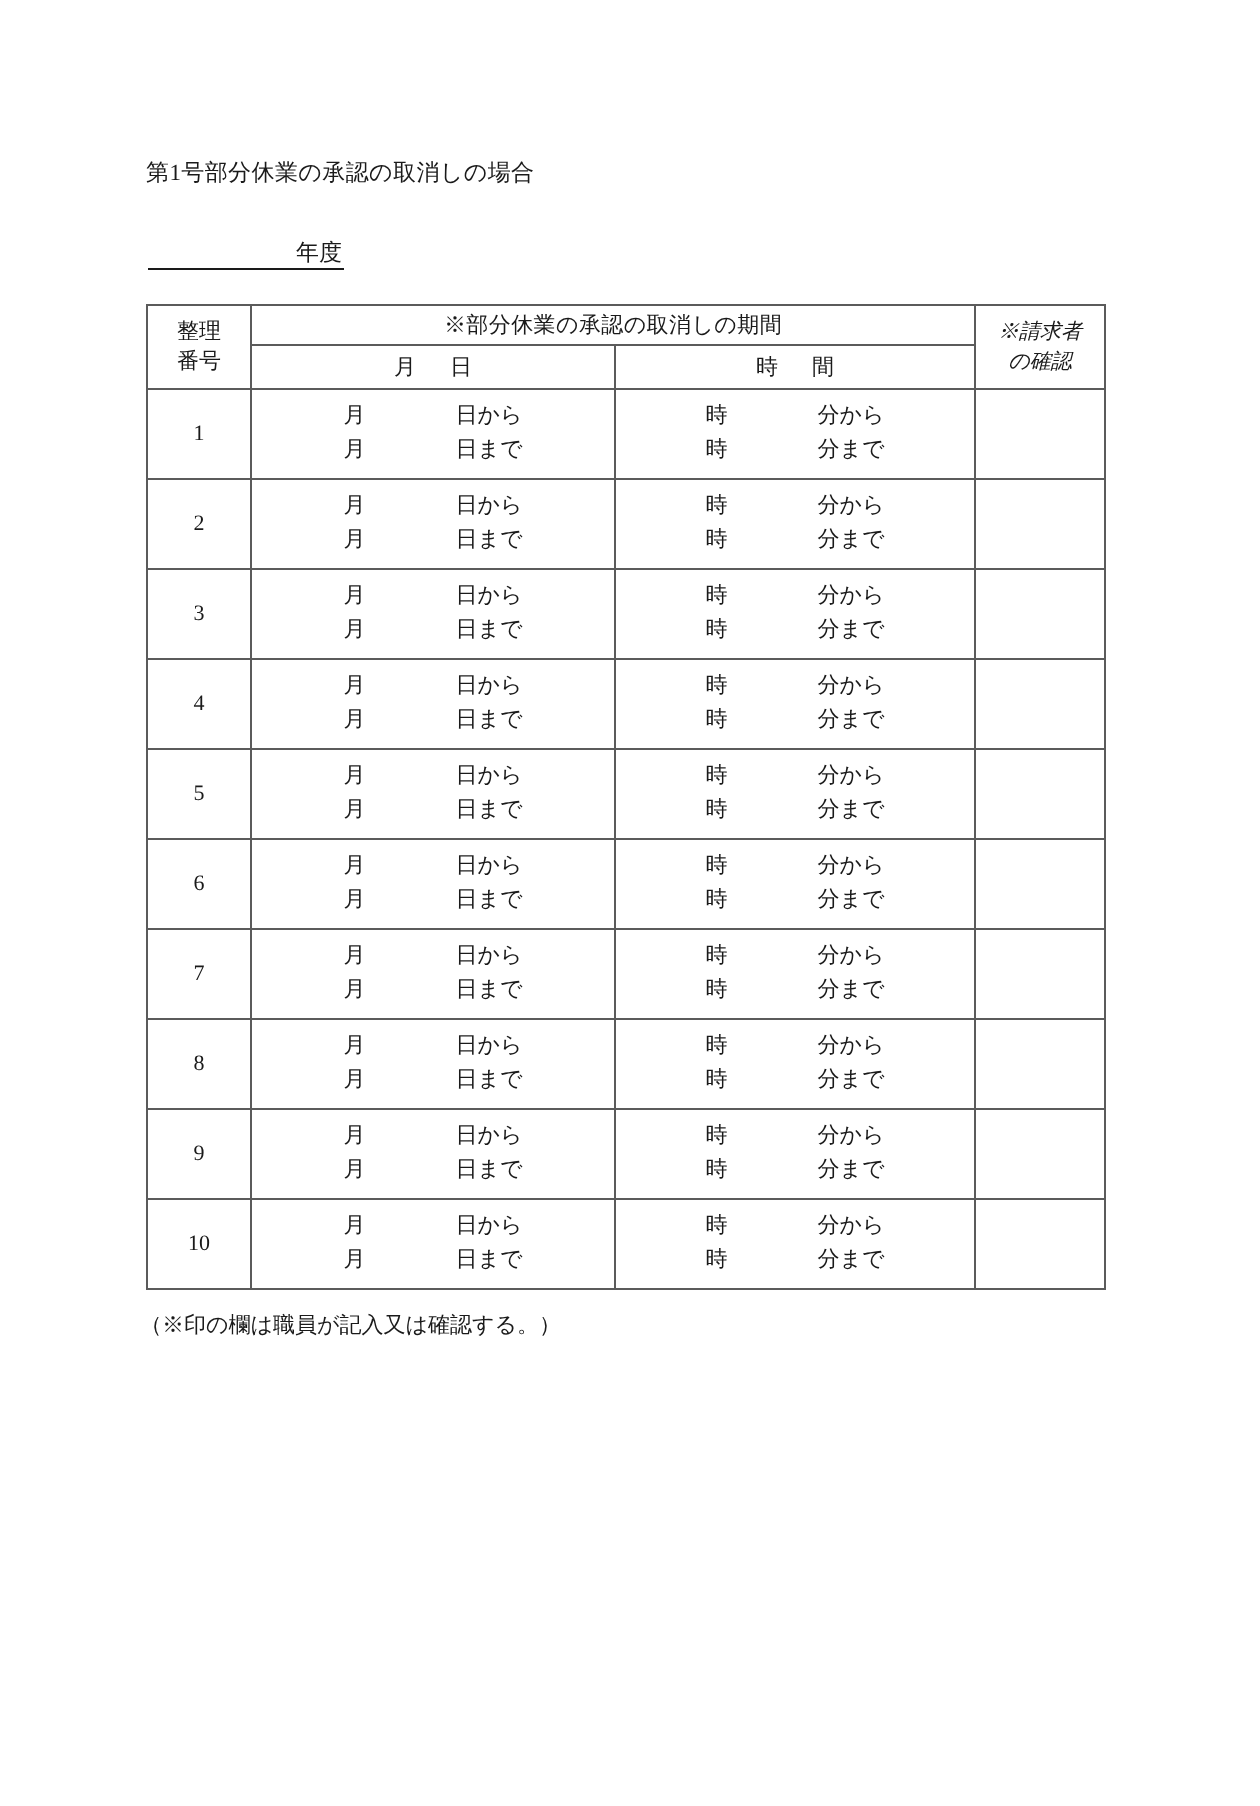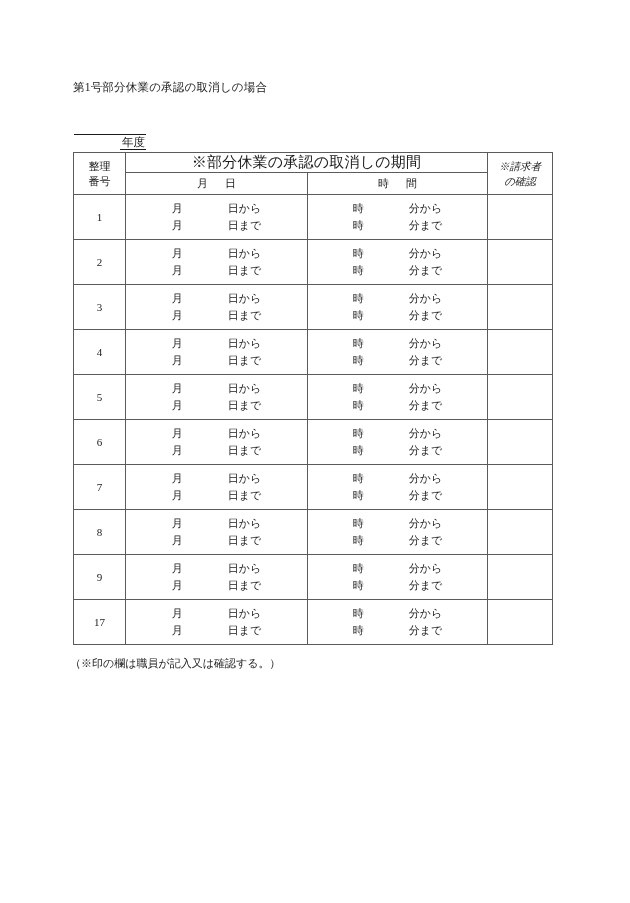--- a/index.html
+++ b/index.html
@@ -39,21 +39,20 @@
   
   .year-line {
     position: absolute;
     left: 74px;
     top: 120px;
     font-size: 11.5px;
     line-height: 16px;
     white-space: nowrap;
     display: flex;
     align-items: flex-end;
-    flex-direction: column;
   }
   .year-blank {
     display: inline-block;
     width: 72px;
     border-bottom: 1px solid #1a1a1a;
     height: 14px;
   }
   .year-label {
     display: inline-block;
     border-bottom: 1px solid #1a1a1a;
@@ -91,21 +90,21 @@
 
   .hdr-no {
     height: 40px;
     line-height: 15px;
     font-size: 11px;
   }
   .hdr-no span { display: block; }
 
   .hdr-period {
     height: 19px;
-    font-size: 15px;
+    font-size: 11px;
     letter-spacing: 0.2px;
   }
 
   .hdr-sub {
     height: 21px;
     font-size: 11px;
     letter-spacing: 3px;
     text-indent: 3px;
   }
 
@@ -440,21 +439,21 @@
               </div>
               <div class="field-row">
                 <span class="unit-a">時</span>
                 <span class="unit-b">分まで</span>
               </div>
             </div>
           </td>
           <td></td>
         </tr>
         <tr class="row-cell">
-          <td class="row-no">17</td>
+          <td class="row-no">10</td>
           <td>
             <div class="field-stack">
               <div class="field-row">
                 <span class="unit-a">月</span>
                 <span class="unit-b">日から</span>
               </div>
               <div class="field-row">
                 <span class="unit-a">月</span>
                 <span class="unit-b">日まで</span>
               </div>

